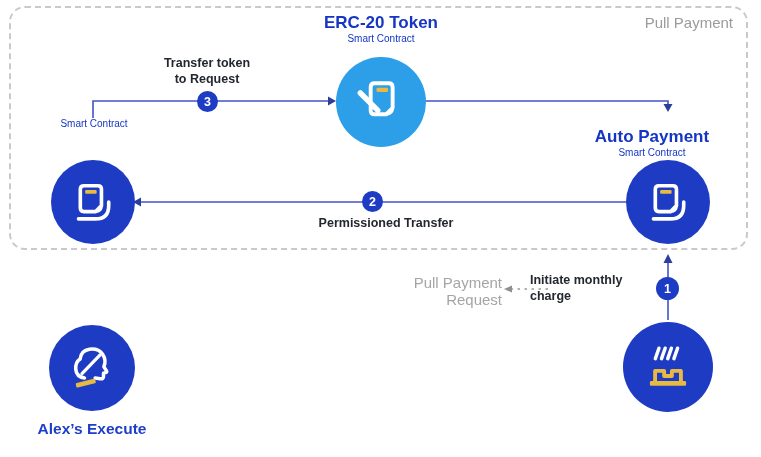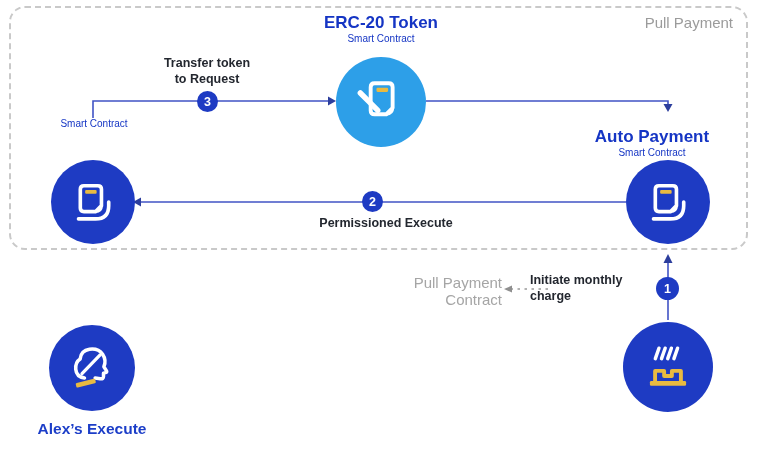--- a/index.html
+++ b/index.html
@@ -97,29 +97,29 @@
   </div>
 
   <div class="badge b22" style="left:197px;top:91px;">3</div>
   <div class="badge b22" style="left:362px;top:191px;">2</div>
   <div class="badge b24" style="left:656px;top:277px;">1</div>
 
   <div class="anno center" style="left:147px;top:56px;width:120px;text-align:center;">
     <span>Transfer token</span><br>
     <span>to Request</span>
   </div>
-  <div class="anno center" style="left:306px;top:216px;width:160px;">Permissioned Execute</div>
+  <div class="anno center" style="left:306px;top:216px;width:160px;">Permissioned Transfer</div>
   <div class="anno right" style="left:530px;top:273px;width:116px;">
     <span>Initiate monthly</span><br>
     <span>charge</span>
   </div>
 
   <div class="gray-anno" style="left:390px;top:274px;width:112px;">
     <span>Pull Payment</span><br>
-    <span>Contract</span>
+    <span>Request</span>
   </div>
 
   <div class="circle" style="left:49px;top:325px;width:86px;height:86px;">
     <svg width="60" height="60" viewBox="0 0 48 48">
       <path d="M18 32 Q11.5 31 11 25 Q10.5 19.5 14.5 16.8 Q15.2 10 22 9 Q29 8 32.5 13 Q35.7 17.8 33.5 23 L35.6 26.3 Q36.2 27.4 34.9 27.7 L33.2 28.1 L33.2 30.8 Q33.1 33 30.6 32.6 L26.5 32" fill="none" stroke="#ffffff" stroke-width="2.8" stroke-linecap="round" stroke-linejoin="round"></path>
       <line x1="16" y1="28.5" x2="30.5" y2="13.5" stroke="#ffffff" stroke-width="2.6" stroke-linecap="round"></line>
       <rect x="11" y="34.2" width="16" height="3.8" rx="1" fill="#e9ba41" transform="rotate(-14 19 36)"></rect>
     </svg>
   </div>
   <div class="wallet-label" style="left:12px;top:420px;width:160px;">Alex’s Execute</div>

